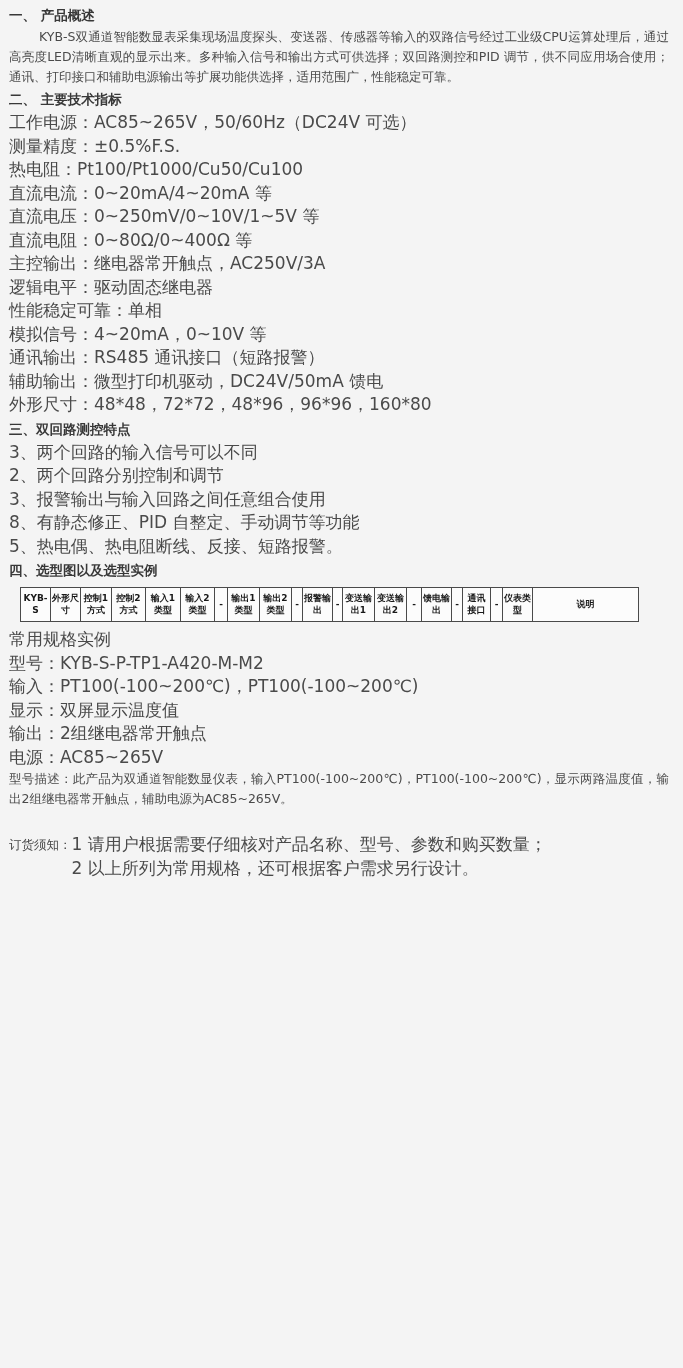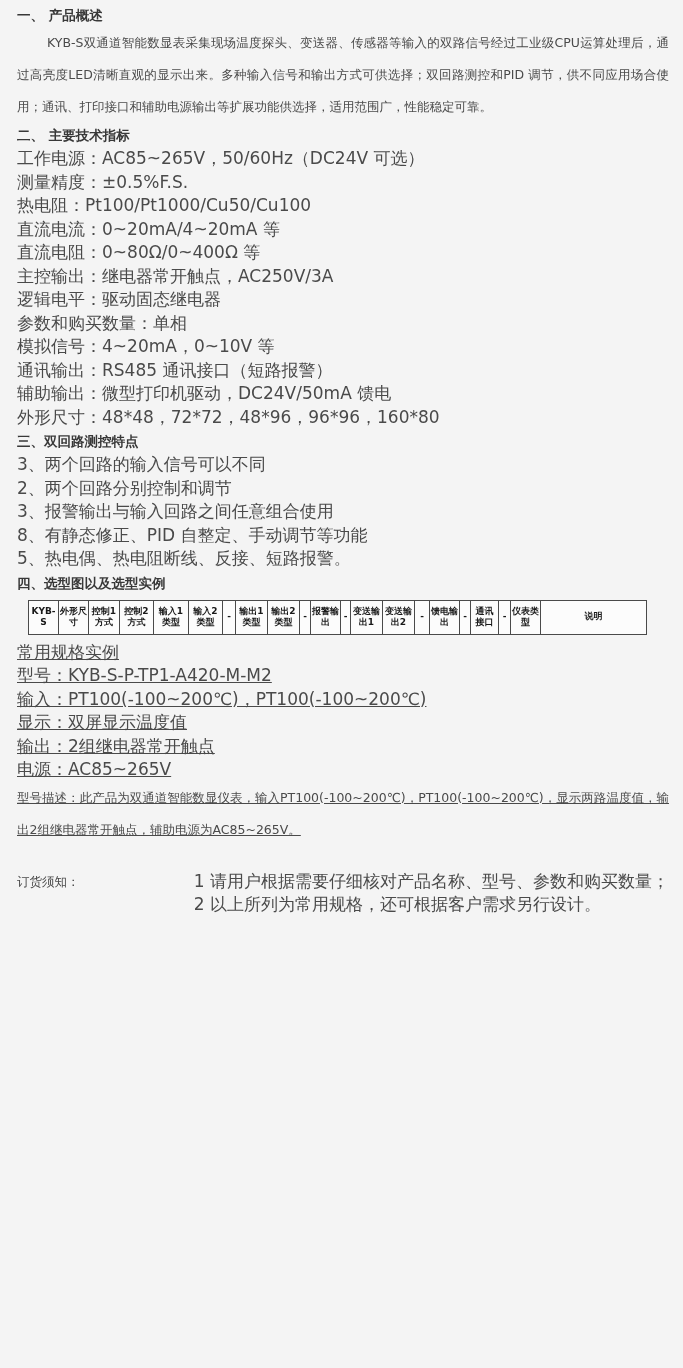--- a/index.html
+++ b/index.html
@@ -7,33 +7,33 @@
     padding: 0;
     background: #f3f3f3;
     font-family: "DejaVu Sans", sans-serif;
   }
   .page {
     width: 683px;
     height: 1368px;
     box-sizing: border-box;
     background: #f4f4f4;
     color: #4a4a4a;
-    padding: 3px 14px 8px 17px;
+    padding: 3px 14px 8px 9px;
     overflow: hidden;
   }
   .sec-heading {
     font-size: 13.5px;
     font-weight: bold;
     color: #383838;
     line-height: 24px;
     white-space: nowrap;
   }
   .para {
     font-size: 12.5px;
-    line-height: 32px;
+    line-height: 20px;
     text-indent: 2.4em;
     text-align: justify;
     margin: 0;
     color: #4a4a4a;
   }
   .line {
     font-size: 17px;
     line-height: 23.5px;
     white-space: nowrap;
     color: #4a4a4a;
@@ -52,44 +52,45 @@
     color: #191919;
     text-align: center;
     vertical-align: middle;
     padding: 0 1px;
     line-height: 1.25;
     word-break: break-all;
     overflow: hidden;
     font-family: "DejaVu Sans", sans-serif;
   }
   table.sel thead th { height: 33px; background: #fcfcfc; }
-  .example-block { margin-top: 2px; text-decoration: underline; }
-  .notes-row { display: flex; font-size: 12.5px; line-height: 23.5px; justify-content: space-between; }
+  .example-block { margin-top: 2px; }
+  .notes-row { display: flex; font-size: 12.5px; line-height: 23.5px; }
   .notes-label { white-space: nowrap; }
   .notes-items { }
   .gap-lg { height: 24px; }
 </style>
 </head>
 <body>
 
 <div class="page">
 
   <div class="sec-heading">一、 产品概述</div>
   <p class="para">KYB-S双通道智能数显表采集现场温度探头、变送器、传感器等输入的双路信号经过工业级CPU运算处理后，通过高亮度LED清晰直观的显示出来。多种输入信号和输出方式可供选择；双回路测控和PID 调节，供不同应用场合使用；通讯、打印接口和辅助电源输出等扩展功能供选择，适用范围广，性能稳定可靠。</p>
 
   <div class="sec-heading">二、 主要技术指标</div>
   <div>
     <div class="line">工作电源：AC85~265V，50/60Hz（DC24V 可选）</div>
     <div class="line">测量精度：±0.5%F.S.</div>
     <div class="line">热电阻：Pt100/Pt1000/Cu50/Cu100</div>
     <div class="line">直流电流：0~20mA/4~20mA 等</div>
+    <div class="line">直流电压：0~250mV/0~10V/1~5V 等</div>
     <div class="line">直流电阻：0~80Ω/0~400Ω 等</div>
     <div class="line">主控输出：继电器常开触点，AC250V/3A</div>
     <div class="line">逻辑电平：驱动固态继电器</div>
-    <div class="line">参数和购买数量：单相</div>
+    <div class="line">性能稳定可靠：单相</div>
     <div class="line">模拟信号：4~20mA，0~10V 等</div>
     <div class="line">通讯输出：RS485 通讯接口（短路报警）</div>
     <div class="line">辅助输出：微型打印机驱动，DC24V/50mA 馈电</div>
     <div class="line">外形尺寸：48*48，72*72，48*96，96*96，160*80</div>
   </div>
 
   <div class="sec-heading">三、双回路测控特点</div>
   <div>
     <div class="line">3、两个回路的输入信号可以不同</div>
     <div class="line">2、两个回路分别控制和调节</div>

